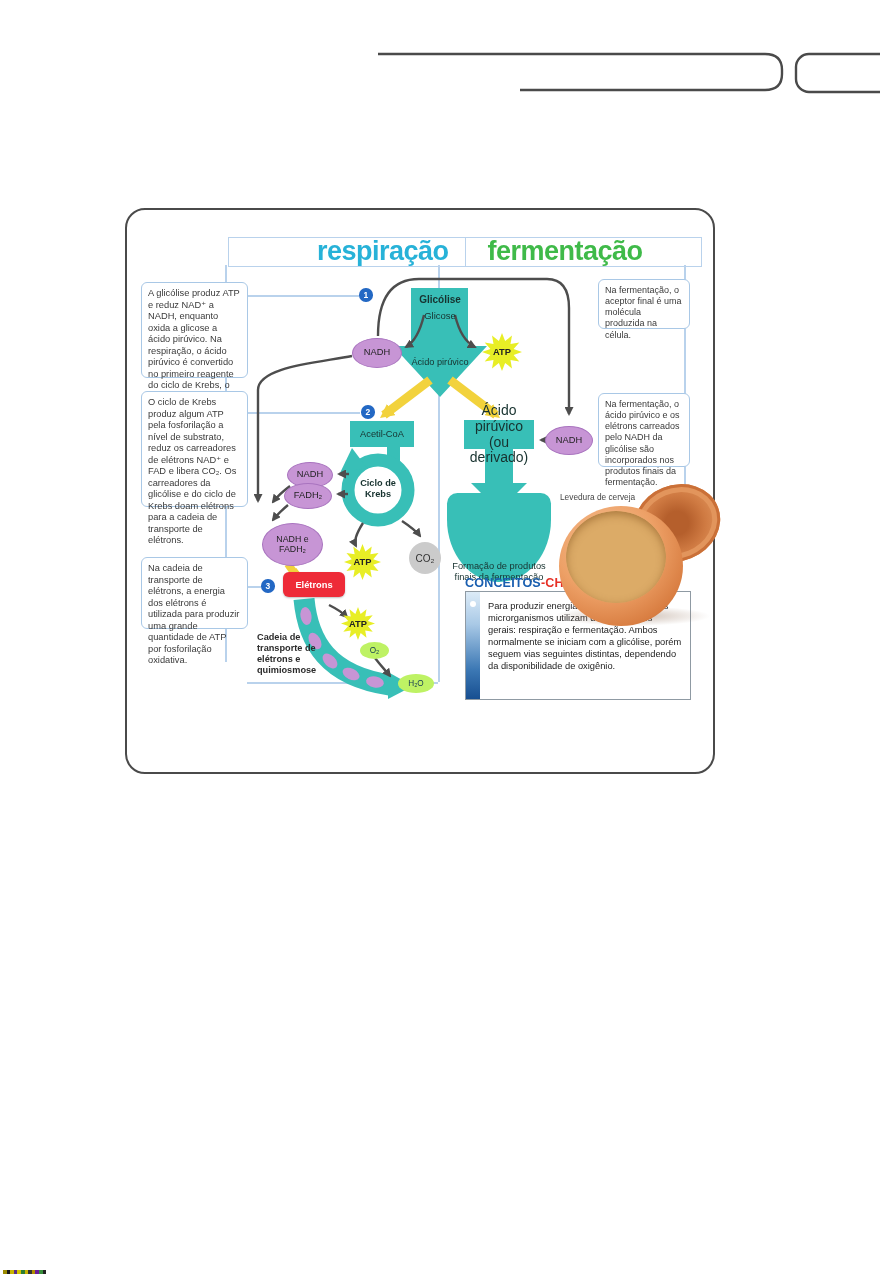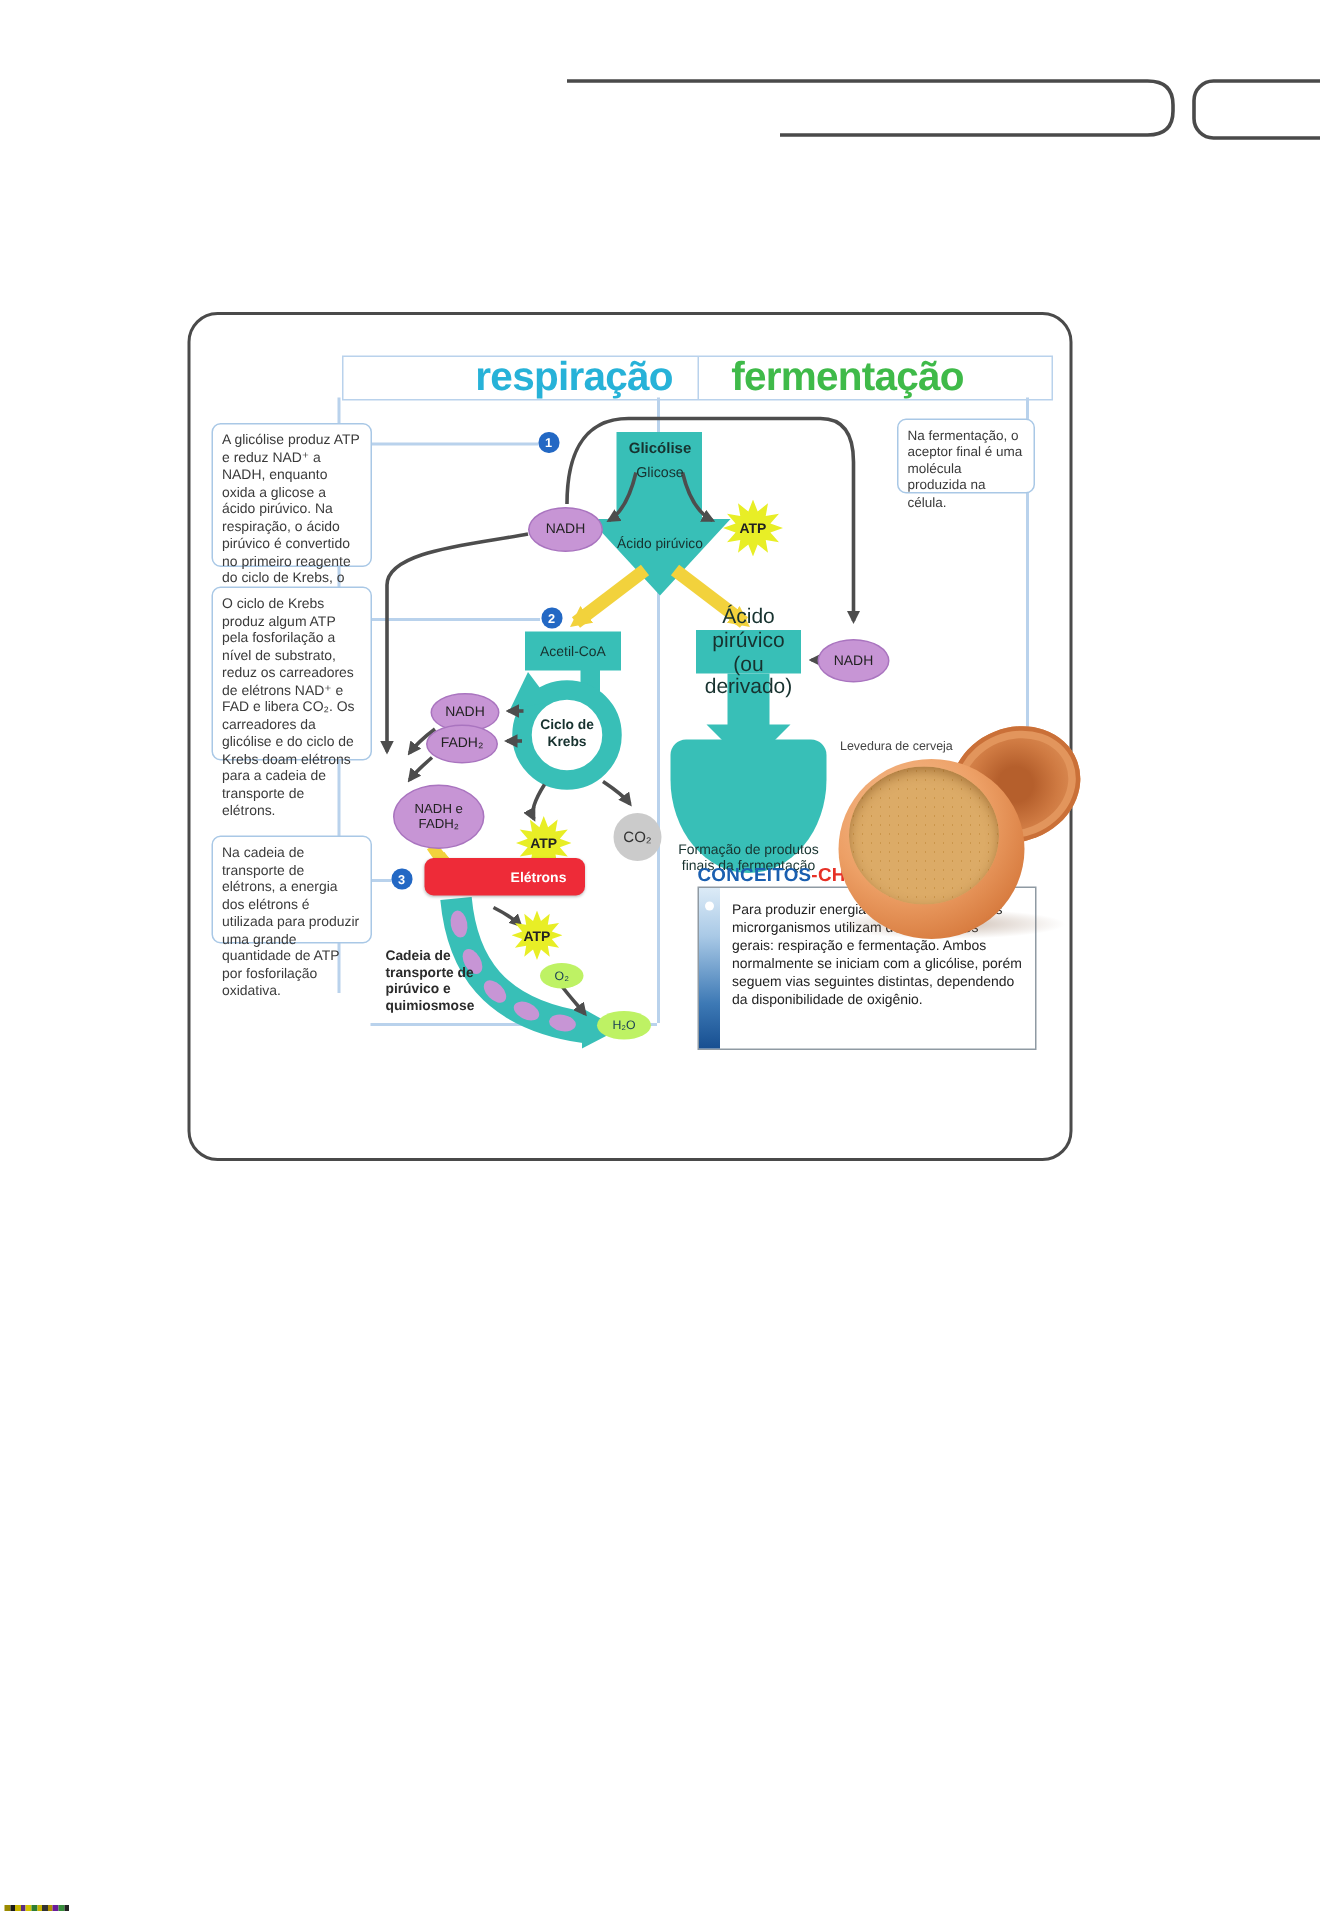--- a/index.html
+++ b/index.html
@@ -134,20 +134,21 @@
       <path d="M 375,658 C 381,666 386,671 390,676" marker-end="url(#mDark)"></path>
       <path d="M 544,440 L 541,440" marker-end="url(#mDark)"></path>
     </g>
   </svg>
 
   <div class="note" style="left:141px;top:282px;width:107px;height:96px;"><span>A glicólise produz ATP e reduz NAD⁺ a NADH, enquanto oxida a glicose a ácido pirúvico. Na respiração, o ácido pirúvico é convertido no primeiro reagente do ciclo de Krebs, o acetil- -CoA.</span></div>
   <div class="note" style="left:141px;top:391px;width:107px;height:116px;"><span>O ciclo de Krebs produz algum ATP pela fosforilação a nível de substrato, reduz os carreadores de elétrons NAD⁺ e FAD e libera CO₂. Os carreadores da glicólise e do ciclo de Krebs doam elétrons para a cadeia de transporte de elétrons.</span></div>
   <div class="note" style="left:141px;top:557px;width:107px;height:72px;"><span>Na cadeia de transporte de elétrons, a energia dos elétrons é utilizada para produzir uma grande quantidade de ATP por fosforilação oxidativa.</span></div>
 
   <div class="note" style="left:598px;top:279px;width:92px;height:50px;font-size:9px;"><span>Na fermentação, o aceptor final é uma molécula produzida na célula.</span></div>
+  <div class="note" style="left:598px;top:393px;width:92px;height:74px;font-size:9px;"><span>Na fermentação, o ácido pirúvico e os elétrons carreados pelo NADH da glicólise são incorporados nos produtos finais da fermentação.</span></div>
 
   <div class="stepc" style="left:359px;top:288px;">
       <span>1</span>
     </div>
   <div class="stepc" style="left:361px;top:405px;">
       <span>2</span>
     </div>
   <div class="stepc" style="left:261px;top:579px;">
       <span>3</span>
     </div>
@@ -178,24 +179,24 @@
       <span>NADH e FADH₂</span>
     </div>
 
   <div class="star" style="left:344px;top:544px;width:37px;height:36px;">
       <span>ATP</span>
     </div>
   <div class="co2" style="left:409px;top:542px;width:32px;height:32px;">
       <span>CO₂</span>
     </div>
 
-  <div class="redbox" style="left:283px;top:572px;width:62px;height:25px;padding-left:45px;">
+  <div class="redbox" style="left:283px;top:572px;width:62px;height:25px;">
       <span>Elétrons</span>
     </div>
-  <div class="dkfree" style="left:257px;top:632px;width:72px;font-size:9.2px;line-height:1.2;">Cadeia de transporte de pirúvico e quimiosmose</div>
+  <div class="dkfree" style="left:257px;top:632px;width:72px;font-size:9.2px;line-height:1.2;">Cadeia de transporte de elétrons e quimiosmose</div>
 
   <div class="star" style="left:341px;top:607px;width:34px;height:33px;">
       <span>ATP</span>
     </div>
   <div class="cyanell" style="left:360px;top:642px;width:29px;height:17px;">
       <span>O₂</span>
     </div>
   <div class="cyanell" style="left:398px;top:674px;width:36px;height:19px;">
       <span>H₂O</span>
     </div>

